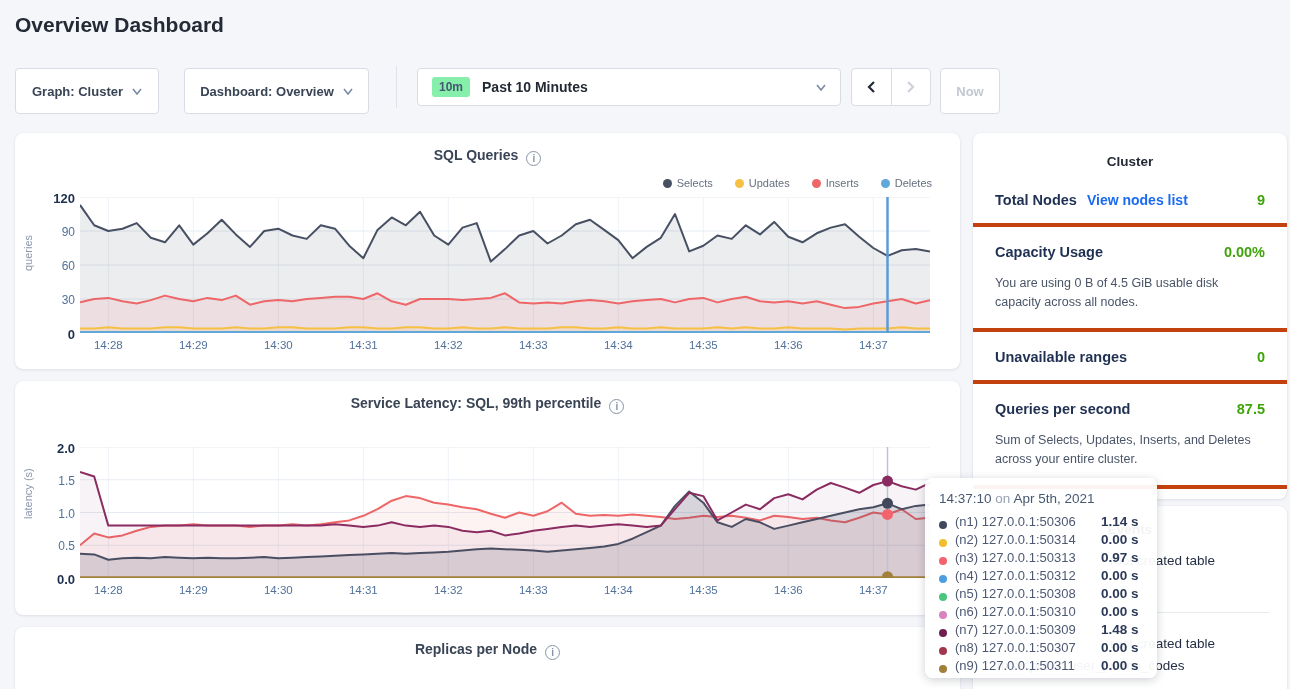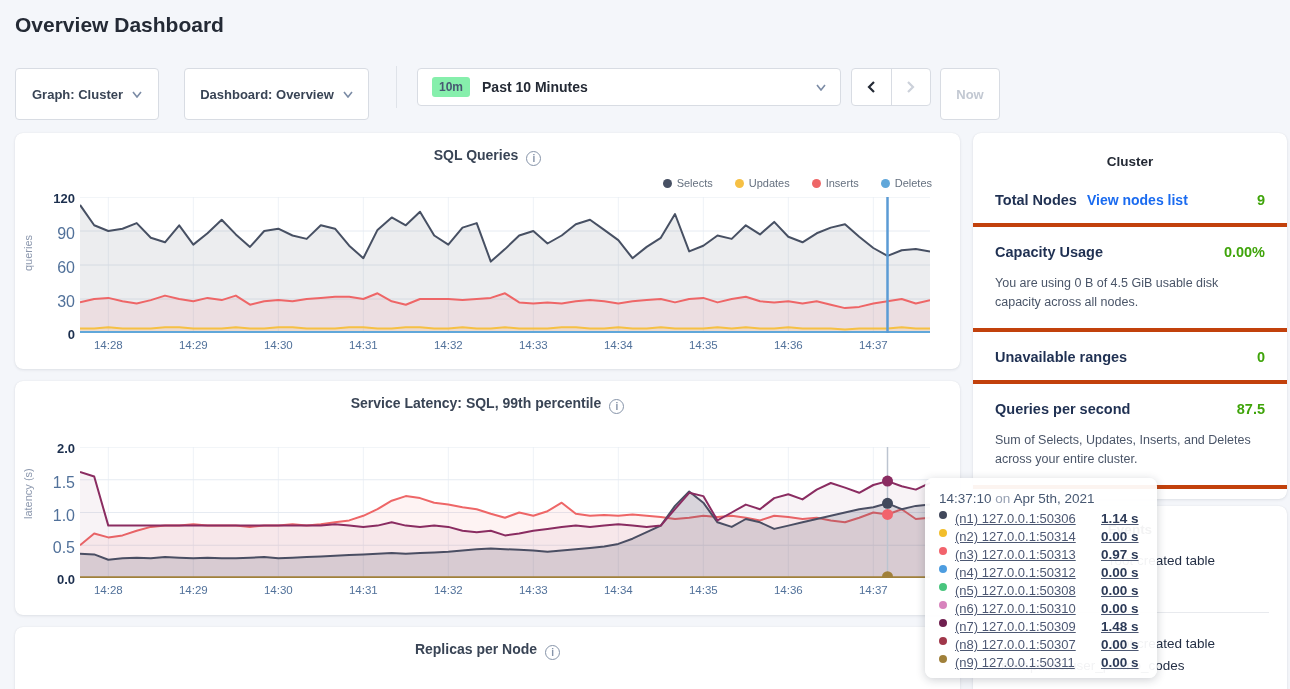--- a/index.html
+++ b/index.html
@@ -1,21 +1,21 @@
 <!DOCTYPE html>
 <html><head>
 <meta charset="utf-8">
 <style>
   * { margin:0; padding:0; box-sizing:border-box; }
   html,body { width:1290px; height:689px; overflow:hidden; }
   body { font-family:"Liberation Sans", sans-serif; background:#f4f6fa; position:relative; color:#242a35; }
   .page-title { position:absolute; left:15px; top:13px; font-size:21px; font-weight:600; color:#242a35; }
 
   
-  .btn { position:absolute; top:68px; height:52px; background:#fff; border:1px solid #d8dce3; border-radius:4px;
+  .btn { position:absolute; top:68px; height:46px; background:#fff; border:1px solid #d8dce3; border-radius:4px;
          display:flex; align-items:center; justify-content:center; gap:9px; font-size:13px; font-weight:bold; color:#394455; cursor:pointer; }
   .chev { width:10px; height:7px; }
   .vdivider { position:absolute; left:396px; top:66px; height:42px; width:1px; background:#dfe3e9; }
   .time-sel { position:absolute; left:417px; top:68px; width:424px; height:38px; background:#fff; border:1px solid #d8dce3; border-radius:4px;
               display:flex; align-items:center; padding:0 14px; gap:12px; cursor:pointer; }
   .time-badge { background:#86efac; color:#475872; font-size:12px; font-weight:bold; border-radius:3px; padding:3px 7px; }
   .time-label { font-size:14px; font-weight:bold; color:#242a35; flex:1; }
   .arrow-group { position:absolute; left:851px; top:68px; width:80px; height:38px; background:#fff; border:1px solid #d8dce3; border-radius:4px; display:flex; }
   .arrow-cell { width:40px; display:flex; align-items:center; justify-content:center; cursor:pointer; }
   .arrow-cell + .arrow-cell { border-left:1px solid #d8dce3; }
@@ -25,21 +25,21 @@
 
   
   .chart-head { position:absolute; top:14px; left:0; right:0; text-align:center; font-size:14px; font-weight:bold; color:#394455; }
   .info-icon { display:inline-block; width:15px; height:15px; line-height:13px; border:1px solid #8694a9; border-radius:50%;
                color:#8694a9; font-size:10px; font-style:normal; text-align:center; vertical-align:-2px; margin-left:8px; cursor:pointer; }
   .info-icon::after { content:"i"; }
   .legend { position:absolute; top:44px; right:28px; display:flex; gap:22px; font-size:11px; color:#65707f; }
   .legend-item { display:flex; align-items:center; gap:5px; }
   .legend-dot { width:9px; height:9px; border-radius:50%; }
   .ylab { position:absolute; left:6px; width:14px; font-size:11px; color:#8b97ad; transform:rotate(-90deg); white-space:nowrap; }
-  .yticks span { position:absolute; right:0; width:100%; text-align:right; font-size:16px; color:#51719a; }
+  .yticks span { position:absolute; right:0; width:100%; text-align:right; font-size:12px; color:#51719a; }
   .yticks span.end { font-weight:bold; color:#1c2f4e; font-size:13px; }
   .yticks { position:absolute; left:22px; width:38px; }
   .xticks span { position:absolute; transform:translateX(-50%); font-size:11.5px; color:#51719a; }
   .plot { position:absolute; left:65px; width:850px; }
 
   
   .sum-title { text-align:center; font-size:13.5px; font-weight:bold; color:#242a35; padding:21px 0 6px; }
   .sum-row { padding:17px 22px 15px; border-bottom:4px solid #c2410c; }
   .sum-row:last-child { border-bottom:none; }
   .sum-line { display:flex; align-items:baseline; }
@@ -51,21 +51,21 @@
   
   .ev-title { text-align:center; font-size:13.5px; font-weight:bold; color:#242a35; padding-top:16px; }
   .ev-text { position:absolute; font-size:13.5px; color:#242f45; white-space:nowrap; }
   .ev-div { position:absolute; left:18px; right:18px; height:1px; background:#e8eaee; }
 
   
   .tooltip { position:absolute; left:925px; top:478px; width:232px; height:200px; background:rgba(255,255,255,0.94);
              border-radius:8px; box-shadow:0 2px 10px rgba(30,40,60,0.22); padding:13px 14px; z-index:10; }
   .tt-head { font-size:13.5px; color:#475872; margin-bottom:5px; }
   .tt-head .on { color:#97a1b3; }
-  .tt-row { display:flex; align-items:flex-start; height:18px; font-size:13px; color:#4d5873;text-decoration:underline; }
+  .tt-row { display:flex; align-items:flex-end; height:18px; font-size:13px; color:#4d5873; }
   .tt-dot { width:8px; height:8px; border-radius:50%; margin-right:8px; flex:none; }
   .tt-node { width:146px; }
   .tt-val { font-weight:bold; color:#2c3a57; font-size:13.5px; }
 </style>
 </head>
 <body>
 
 <div class="page-title">Overview Dashboard</div>
 
 <div class="btn" style="left:15px; width:144px;">

